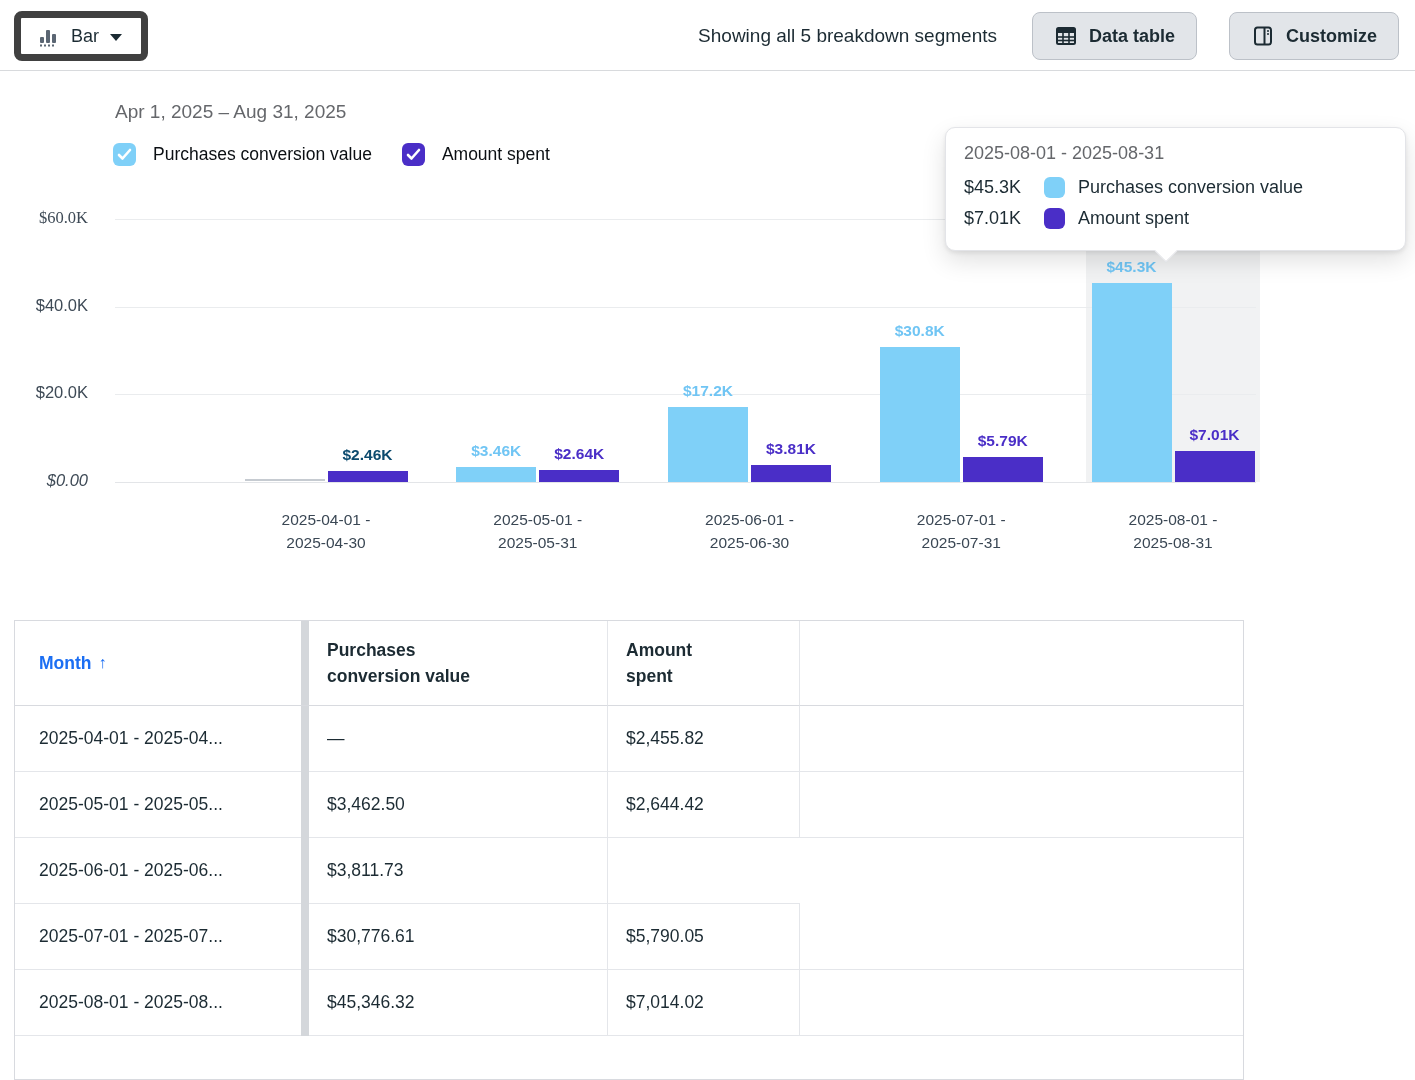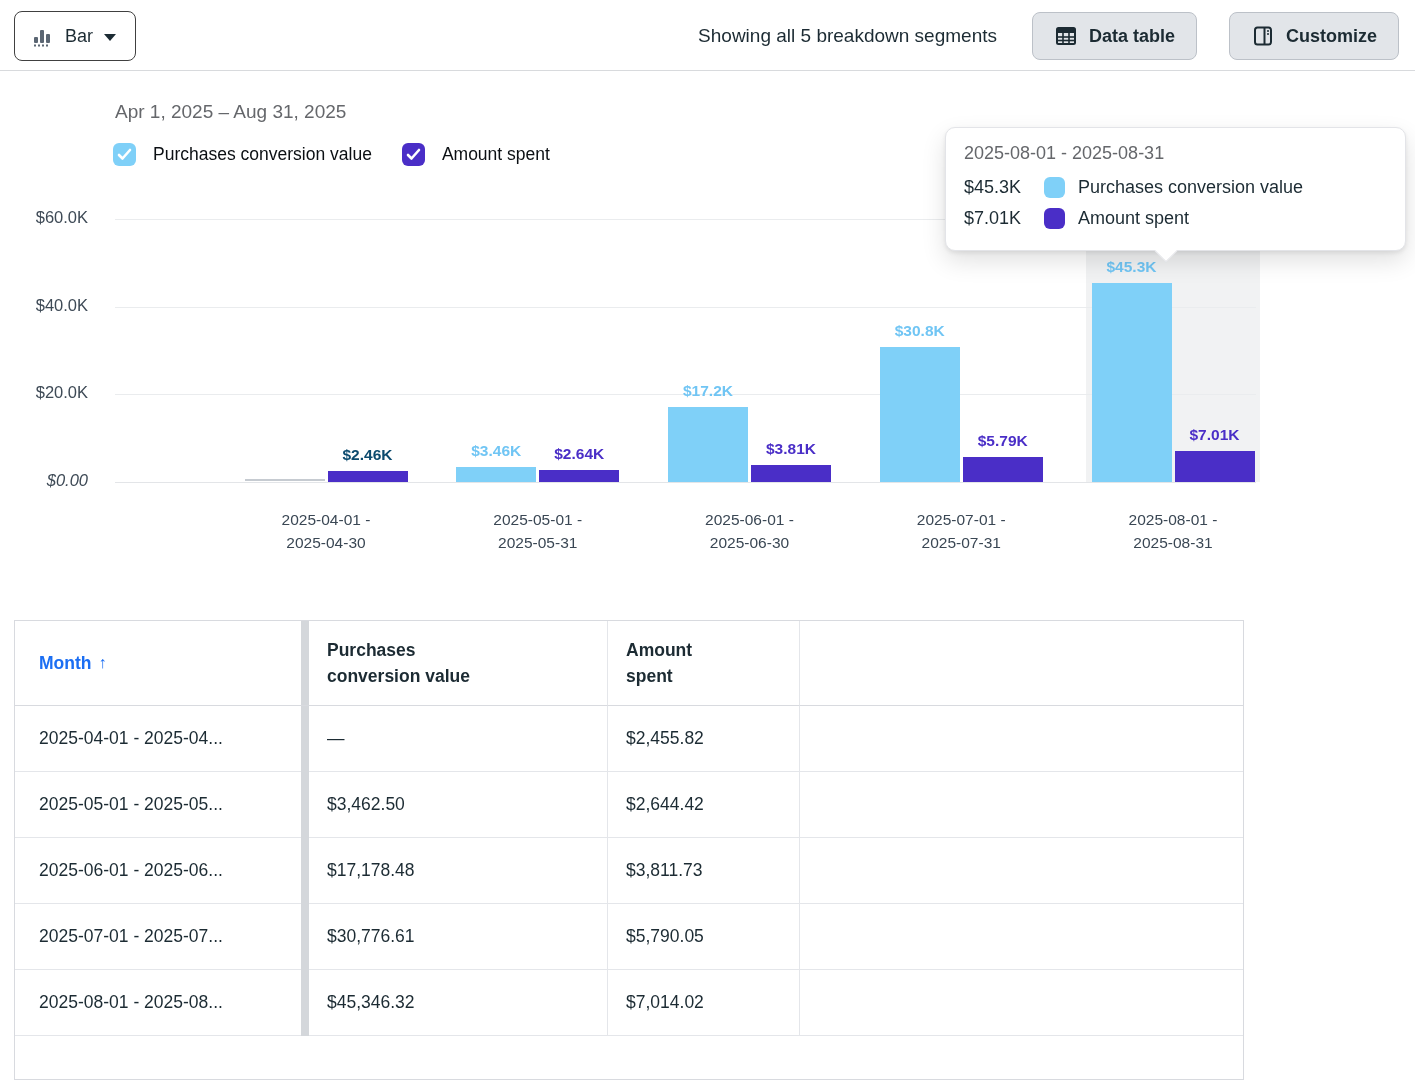--- a/index.html
+++ b/index.html
@@ -5,21 +5,21 @@
   * { margin:0; padding:0; box-sizing:border-box; }
   html,body { background:#fff; }
   #page {
     position:relative; width:1415px; height:1080px; overflow:hidden;
     font-family:"Liberation Sans","DejaVu Sans",sans-serif; color:#1c2b33; background:#fff;
   }
   
   #toolbar { position:absolute; left:0; top:0; width:1415px; height:71px; border-bottom:1px solid #d8dadd; background:#fff; }
   .chart-type-btn {
     position:absolute; left:14px; top:11px; height:50px; display:flex; align-items:center; gap:11px;
-    padding:0 19px 0 17px; border:1px solid #404040; border-radius:8px; background:#fff; cursor:pointer;
+    padding:0 19px 0 17px; border:7px solid #404040; border-radius:8px; background:#fff; cursor:pointer;
     font-size:18px; font-weight:500; color:#1c2b33;
   }
   .caret-down { width:0; height:0; border-left:6px solid transparent; border-right:6px solid transparent; border-top:7px solid #1c2b33; margin-top:2px; }
   #segments-text { position:absolute; right:418px; top:25px; font-size:19px; font-weight:500; color:#1c2b33; }
   .gray-btn {
     position:absolute; top:12px; height:48px; display:flex; align-items:center; gap:11px;
     padding:0 21px; background:#e2e5e9; border:1px solid #bcc1c8; border-radius:8px; cursor:pointer;
     font-size:18px; font-weight:600; color:#1c2b33;
   }
   #data-table-btn { right:218px; }
@@ -132,21 +132,21 @@
             <svg width="15" height="13" viewBox="0 0 15 13">
               <polyline points="2,7 5.5,10.5 13,2" fill="none" stroke="#fff" stroke-width="2.6" stroke-linecap="round" stroke-linejoin="round"></polyline>
             </svg>
           </div>
           <div class="legend-label">Amount spent</div>
         </div>
       </div>
     <div id="plot">
         <div class="col-highlight" style="left: 1086px; top: 203px; width: 174px; height: 279px;"></div>
         <div class="gridline" style="left: 115px; top: 219px; width: 1141px;"></div>
-        <div class="y-tick" style="top: 208px;">$60.0K</div>
+        <div class="y-tick" style="top: 208px; font-family: Liberation Serif, serif;">$60.0K</div>
         <div class="gridline" style="left: 115px; top: 307px; width: 1141px;"></div>
         <div class="y-tick" style="top: 296px;">$40.0K</div>
         <div class="gridline" style="left: 115px; top: 394px; width: 1141px;"></div>
         <div class="y-tick" style="top: 383px;">$20.0K</div>
         <div class="gridline baseline" style="left: 115px; top: 482px; width: 1141px;"></div>
         <div class="y-tick" style="top: 471px; font-style: italic;">$0.00</div>
         <div class="bar-null" style="left: 244.5px; top: 479px; width: 80px; height: 2px;"></div>
         <div class="bar" style="left: 456.25px; top: 467px; width: 80px; height: 15px; background: rgb(127, 208, 248);"></div>
         <div class="bar-label" style="left: 436.25px; top: 442px; color: rgb(112, 197, 244);">$3.46K</div>
         <div class="bar" style="left: 668px; top: 407px; width: 80px; height: 75px; background: rgb(127, 208, 248);"></div>
@@ -224,21 +224,20 @@
       <div class="t-row">
         <div class="t-cell c-month">2025-05-01 - 2025-05...</div>
         <div class="t-cell c-band"></div>
         <div class="t-cell c-pcv">$3,462.50</div>
         <div class="t-cell c-spent">$2,644.42</div>
         <div class="t-cell c-extra"></div>
       </div>
       <div class="t-row">
         <div class="t-cell c-month">2025-06-01 - 2025-06...</div>
         <div class="t-cell c-band"></div>
-        <div class="t-cell c-pcv">$17,178.48</div>
         <div class="t-cell c-spent">$3,811.73</div>
         <div class="t-cell c-extra"></div>
       </div>
       <div class="t-row">
         <div class="t-cell c-month">2025-07-01 - 2025-07...</div>
         <div class="t-cell c-band"></div>
         <div class="t-cell c-pcv">$30,776.61</div>
         <div class="t-cell c-spent">$5,790.05</div>
         <div class="t-cell c-extra"></div>
       </div>

